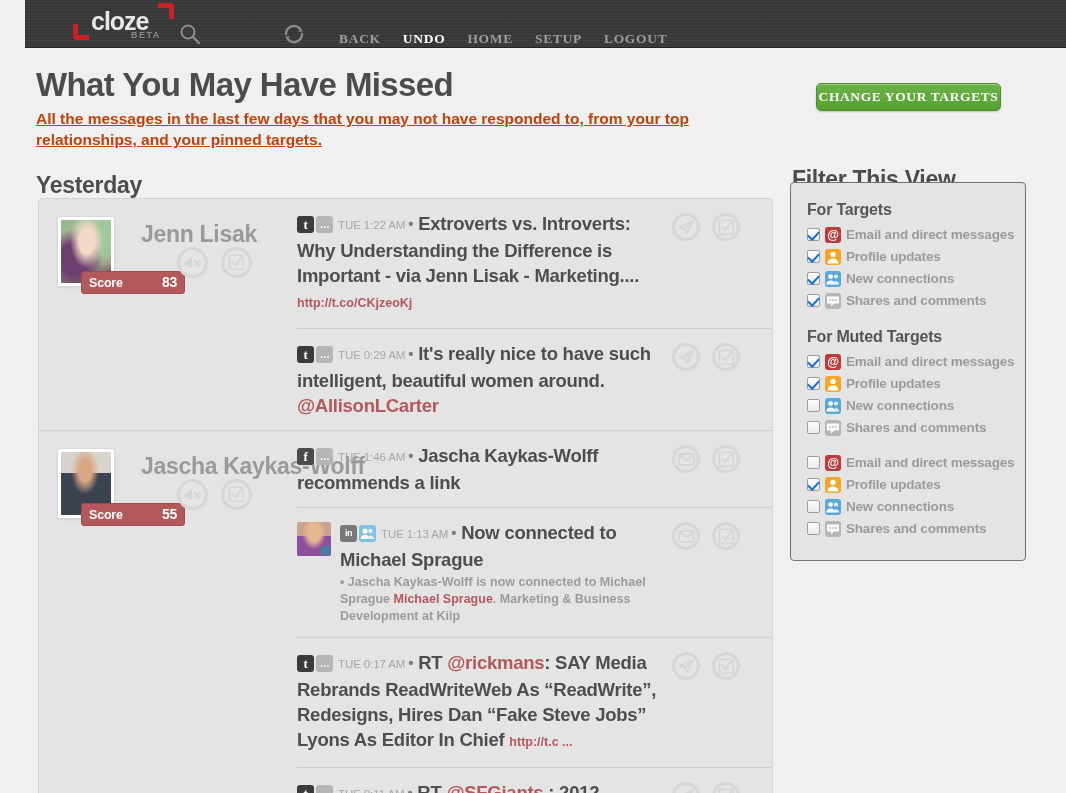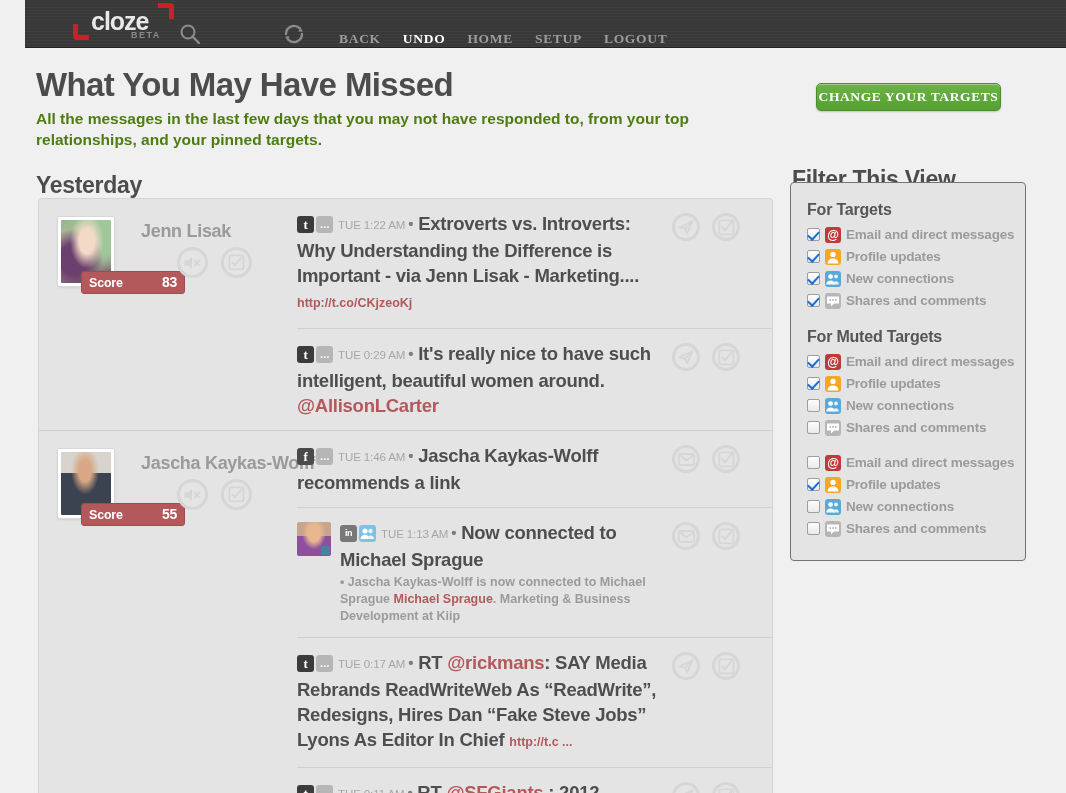--- a/index.html
+++ b/index.html
@@ -99,23 +99,24 @@
 
   
   .page-head { padding: 18px 0 0 36px; }
   .page-title {
     font-size: 33px; font-weight: bold;
     color: #4c4c4c; letter-spacing: -.6px;
     margin: 0 0 4px 0;
   }
   .page-sub {
     font-size: 15.5px; font-weight: bold;
-    color: #4d7c0f; line-height: 21px;
+    color: #c2410c; line-height: 21px;
     max-width: 660px;
     margin: 0;
+    text-decoration: underline;
   }
   .day-title {
     font-size: 23px; font-weight: bold;
     color: #4c4c4c;
     margin: 22px 0 8px 36px;
     letter-spacing: -.3px;
   }
 
   
   .change-btn {
@@ -186,21 +187,21 @@
     border: 1px solid #9d4d4f;
     border-radius: 3px;
     padding: 2px 7px 3px 7px;
     font-size: 12.5px; font-weight: bold;
     letter-spacing: -.2px;
     white-space: nowrap;
   }
   .score-badge .num { font-size: 14px; margin-left: 36px; }
   .person-name {
     position: absolute; left: 102px; top: 22px;
-    font-size: 18px; font-weight: bold;
+    font-size: 23px; font-weight: bold;
     color: #9a9a9a;
     letter-spacing: -.3px;
     white-space: nowrap;
   }
   .person-actions {
     position: absolute; left: 138px; top: 48px;
     display: flex; gap: 13px;
   }
   .circ-btn {
     width: 28px; height: 28px;

